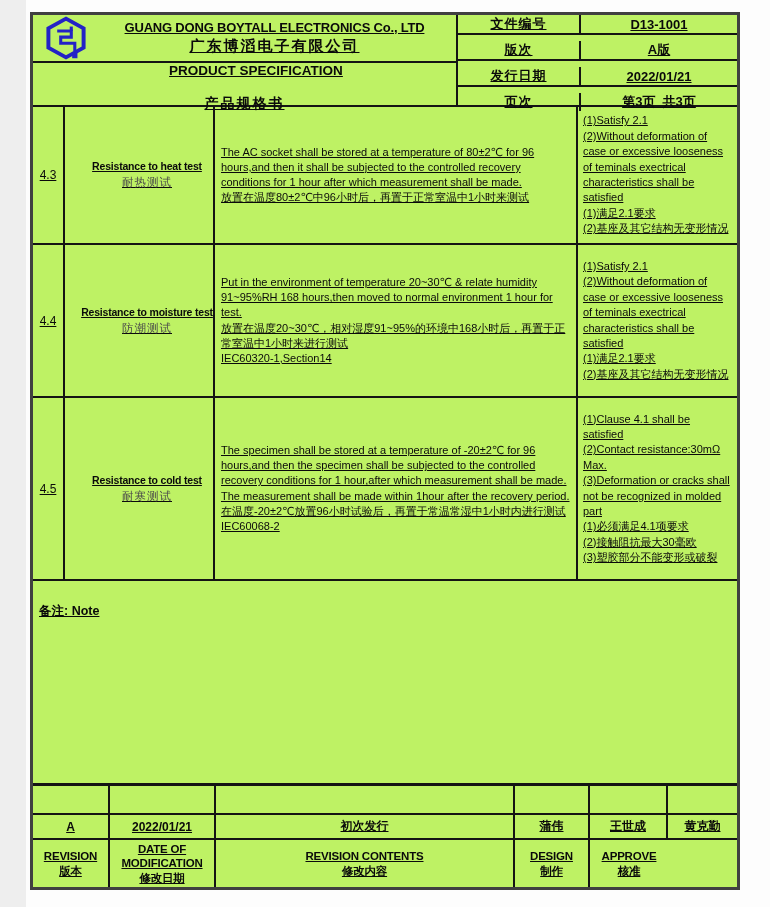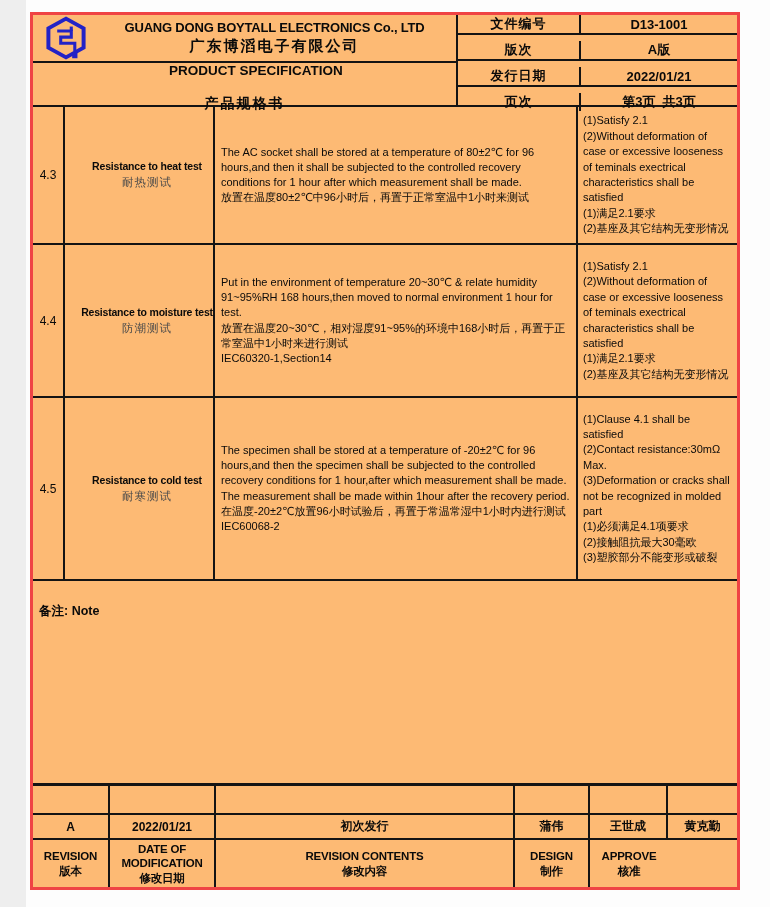--- a/index.html
+++ b/index.html
@@ -1,19 +1,19 @@
 <!DOCTYPE html>
 <html><head>
 <meta charset="utf-8">
 <style>
   * { margin:0; padding:0; box-sizing:border-box; }
   html,body { width:770px; height:907px; background:#fdfdfd; font-family:"Liberation Sans","DejaVu Sans",sans-serif; color:#0a0a0a; }
   .page { position:relative; width:770px; height:907px; background:#fdfdfd; }
   .page::before { content:""; position:absolute; left:0; top:0; width:26px; height:907px; background:#eeeeee; }
-  .doc { position:absolute; left:30px; top:12px; width:710px; height:878px; background:#fdba74; border:3px solid #ef4444; display:flex; flex-direction:column; }
+  .doc { position:absolute; left:30px; top:12px; width:710px; height:878px; background:#bef264; border:3px solid #404040; display:flex; flex-direction:column;text-decoration:underline; }
 
   
   .header { display:flex; height:92px; border-bottom:2px solid #141414; flex:none; }
   .header-left { width:425px; border-right:2px solid #141414; display:flex; flex-direction:column; }
   .company-row { height:49px; border-bottom:2px solid #141414; display:flex; align-items:center; padding-left:6px; }
   .logo { width:54px; height:46px; display:flex; align-items:center; justify-content:center; flex:none; }
   .company-names { flex:1; text-align:center; }
   .company-en { font-size:13px; font-weight:bold; letter-spacing:-0.2px; }
   .company-cn { font-size:15px; font-weight:bold; letter-spacing:2px; margin-top:2px; }
   .title-row { flex:1; display:flex; flex-direction:column; justify-content:center; text-align:center; }

